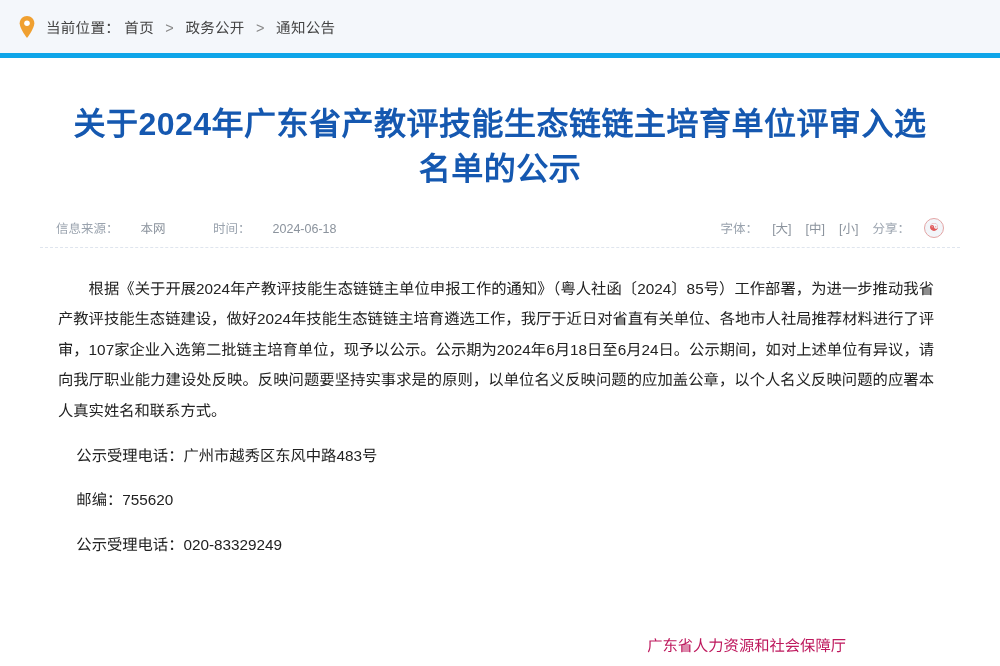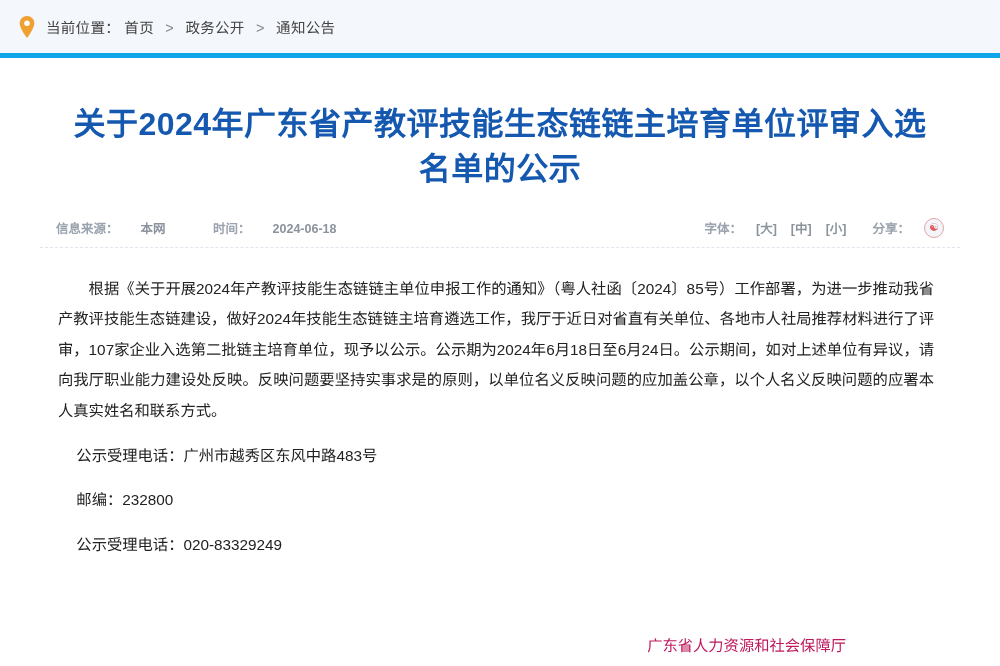--- a/index.html
+++ b/index.html
@@ -71,36 +71,35 @@
   
   .meta-row {
     display: flex;
     align-items: center;
     justify-content: space-between;
     font-size: 12.5px;
     color: #999;
     padding: 26px 16px 9px 16px;
     border-bottom: 1px dashed #dfe5ee;
     margin: 0 0 0 0;
-    font-weight: bold;
   }
   .meta-left span { margin-right: 22px; }
   .meta-left .label { color: #9aa3ae; }
   .meta-left .value { color: #8b939d; }
   .meta-right {
     display: flex;
     align-items: center;
     gap: 14px;
     color: #9aa3ae;
   }
   .meta-right .fs {
     color: #8b939d;
     cursor: pointer;
   }
-  .share-label { margin-left: 12px; }
+  .share-label { }
   .share-icon {
     width: 18px; height: 18px;
     border-radius: 50%;
     background: #f2f5f9;
     border: 1px solid #e3a4a4;
     color: #e05a5a;
     font-size: 11px;
     line-height: 17px;
     text-align: center;
     display: inline-block;
@@ -181,21 +180,21 @@
         <span class="share-label">分享：</span>
         <span class="share-icon">☯</span>
       </div>
     </div>
 
     <div class="body">
       <p class="indent">根据《关于开展2024年产教评技能生态链链主单位申报工作的通知》（粤人社函〔2024〕85号）工作部署，为进一步推动我省产教评技能生态链建设，做好2024年技能生态链链主培育遴选工作，我厅于近日对省直有关单位、各地市人社局推荐材料进行了评审，107家企业入选第二批链主培育单位，现予以公示。公示期为2024年6月18日至6月24日。公示期间，如对上述单位有异议，请向我厅职业能力建设处反映。反映问题要坚持实事求是的原则，以单位名义反映问题的应加盖公章，以个人名义反映问题的应署本人真实姓名和联系方式。</p>
 
       <div class="contact">
         <p>公示受理电话：广州市越秀区东风中路483号</p>
-        <p>邮编：232800</p>
+        <p>邮编：755620</p>
         <p>公示受理电话：020-83329249</p>
       </div>
 
       <div class="signature">
         <div>广东省人力资源和社会保障厅</div>
         <div>2024年6月18日</div>
       </div>
     </div>
 
     <div class="divider"></div>

